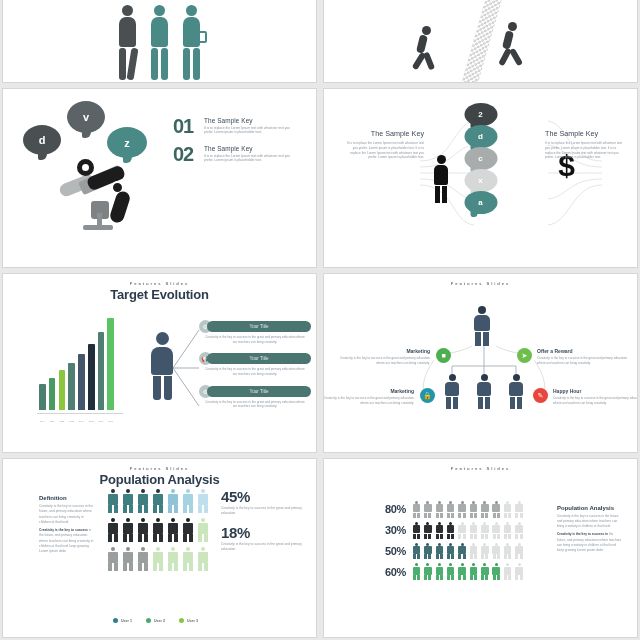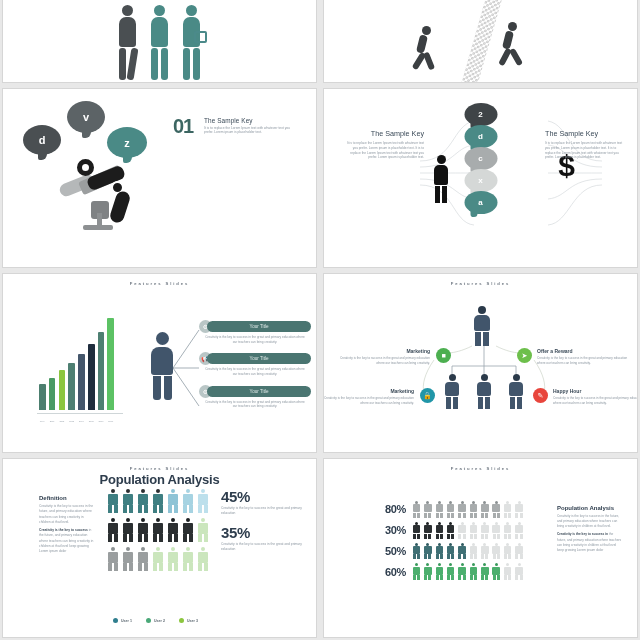--- a/index.html
+++ b/index.html
@@ -227,20 +227,27 @@
     </div>
 
     <div class="numlist">
       <div class="numrow">
         <div class="bignum">01</div>
         <div class="ntext">
           <div class="nhead">The Sample Key</div>
           <div class="nbody">It is to replace the Lorem Ipsum text with whatever text you prefer. Lorem ipsum is placeholder text.</div>
         </div>
       </div>
+      <div class="numrow">
+        <div class="bignum">02</div>
+        <div class="ntext">
+          <div class="nhead">The Sample Key</div>
+          <div class="nbody">It is to replace the Lorem Ipsum text with whatever text you prefer. Lorem ipsum is placeholder text.</div>
+        </div>
+      </div>
     </div>
   </div>
 
   <div class="slide">
     <svg style="position:absolute;left:0;top:0" width="320" height="180">
       <g fill="none" stroke="#cfd4d6" stroke-width="0.6">
         <path d="M96,72 C130,72 128,36 150,32"></path>
         <path d="M96,78 C130,78 130,58 150,56"></path>
         <path d="M96,84 C130,84 132,84 150,84"></path>
         <path d="M96,90 C130,90 130,108 150,110"></path>
@@ -286,20 +293,21 @@
 
     <div style="position:absolute;right:62px;top:62px;font-size:30px;font-weight:bold;color:#111;line-height:1">$</div>
     <div class="fk right">
       <h4>The Sample Key</h4>
       <p>It is to replace the Lorem Ipsum text with whatever text you prefer. Lorem ipsum is placeholder text. It is to replace the Lorem Ipsum text with whatever text you prefer. Lorem ipsum is placeholder text.</p>
     </div>
   </div>
 
   <div class="slide">
     <div class="eyebrow">Features Slides</div>
+    <div class="stitle">Target Evolution</div>
 
     <div class="bars">
       <div class="bar" style="height:26px;background:#4c7f6f"></div>
       <div class="bar" style="height:32px;background:#4a9a63"></div>
       <div class="bar" style="height:40px;background:#8cc63f"></div>
       <div class="bar" style="height:47px;background:#4e7f72"></div>
       <div class="bar" style="height:56px;background:#44566b"></div>
       <div class="bar" style="height:66px;background:#1f2d3d"></div>
       <div class="bar" style="height:78px;background:#4e7f72"></div>
       <div class="bar" style="height:92px;background:#5cc264"></div>
@@ -624,21 +632,21 @@
           </div>
       </div>
     </div>
 
     <div class="pa-stats">
       <div class="pa-stat">
         <div class="pa-pct">45%</div>
         <div class="pa-sub">Creativity is the key to success in the great and primary education</div>
       </div>
       <div class="pa-stat">
-        <div class="pa-pct">35%</div>
+        <div class="pa-pct">18%</div>
         <div class="pa-sub">Creativity is the key to success in the great and primary education</div>
       </div>
     </div>
 
     <div class="pa-leg">
       <span>
           <i style="background:#2f7e8e"></i>
           <em style="font-style:normal">User 1</em>
         </span>
       <span>

